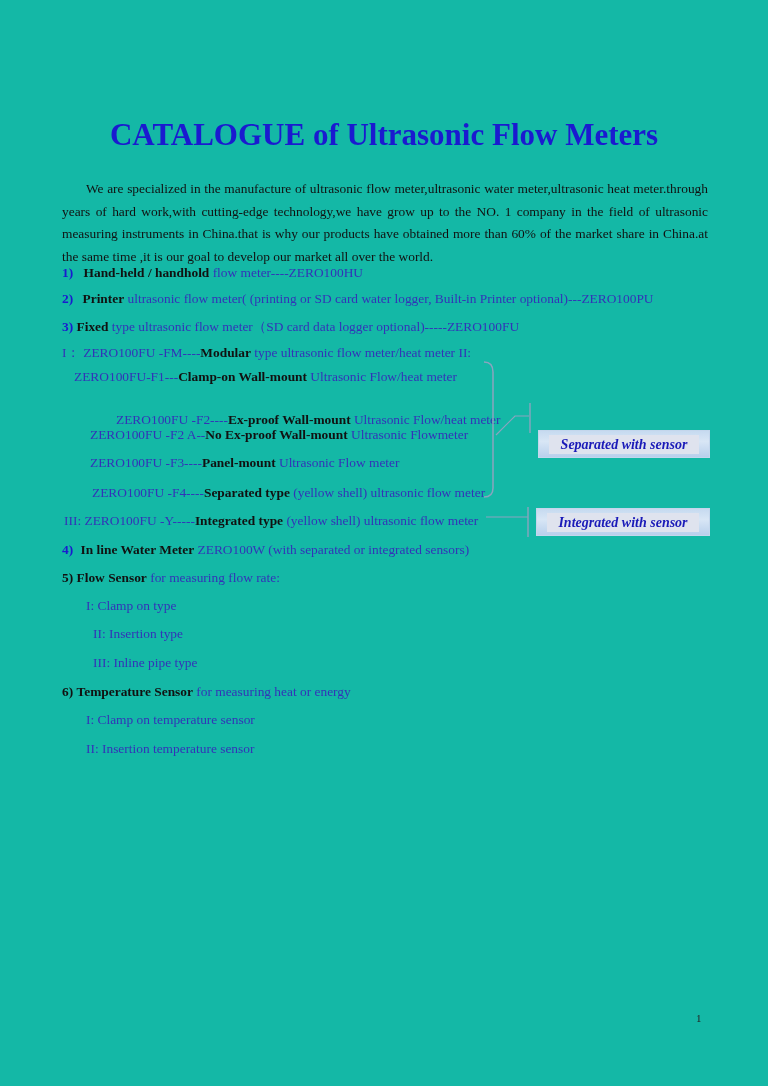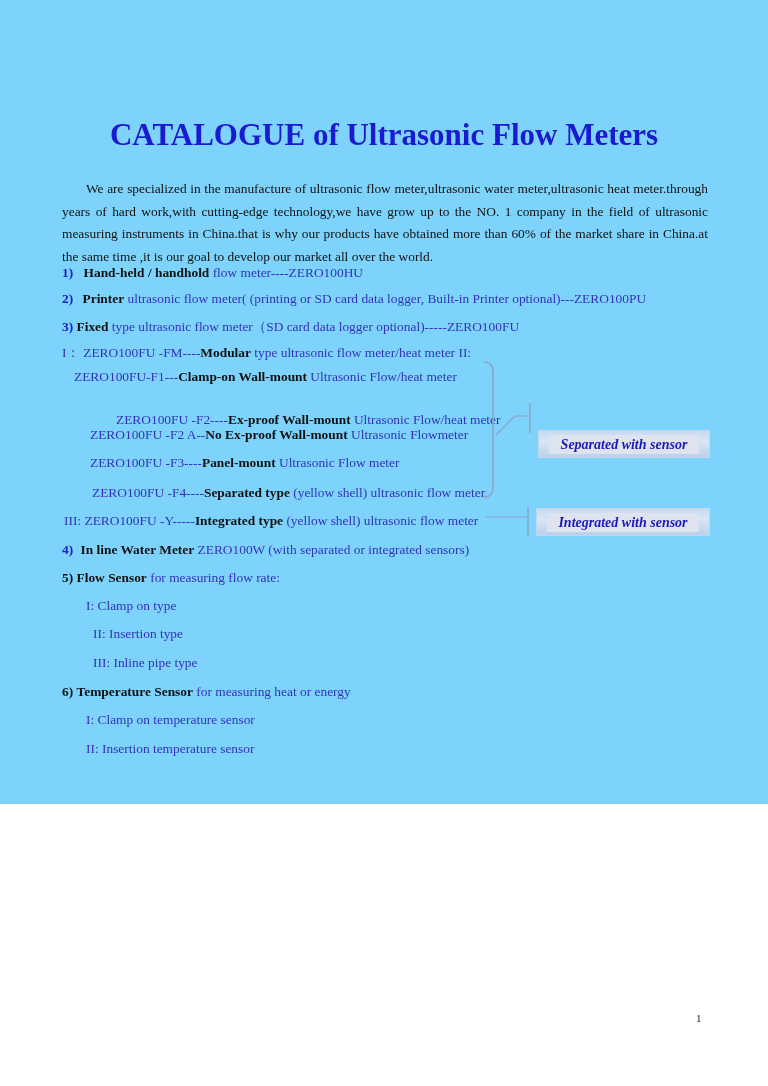--- a/index.html
+++ b/index.html
@@ -1,20 +1,20 @@
 <!DOCTYPE html>
 <html><head>
   <meta charset="utf-8">
   <style>
     * { margin: 0; padding: 0; box-sizing: border-box; }
     html, body {
       width: 768px; height: 1086px; background: #ffffff; overflow: hidden;
       font-family: "Liberation Serif", "DejaVu Serif", serif;
     }
-    .page { position: relative; width: 768px; height: 804px; background: #7dd3fc; }
+    .page { position: relative; width: 768px; height: 1086px; background: #14b8a6; }
     .abs { position: absolute; white-space: nowrap; }
     .title {
       left: 0; width: 768px; top: 117px; text-align: center;
       font-size: 31px; font-weight: bold; color: #1a1ad0; letter-spacing: 0px;
     }
     .intro {
       left: 62px; top: 178px; width: 646px;
       font-size: 13.4px; font-weight: normal; color: #111;
       line-height: 22.5px; text-align: justify; white-space: normal;
     }
@@ -47,21 +47,21 @@
     <p>We are specialized in the manufacture of ultrasonic flow meter,ultrasonic water meter,ultrasonic heat meter.through years of hard work,with cutting-edge technology,we have grow up to the NO. 1 company in the field of ultrasonic measuring instruments in China.that is why our products have obtained more than 60% of the market share in China.at the same time ,it is our goal to develop our market all over the world.</p>
   </div>
 
   <div class="abs line" style="left:62px; top:265px;">
     <span class="num">1)</span>
     <span class="b" style="margin-left:7px">Hand-held / handhold</span><span> flow meter----ZERO100HU</span>
   </div>
 
   <div class="abs line" style="left:62px; top:291px;">
     <span class="num">2)</span>
-    <span class="b" style="margin-left:6px">Printer</span><span> ultrasonic flow meter( (printing or SD card data logger, Built-in Printer optional)---ZERO100PU</span>
+    <span class="b" style="margin-left:6px">Printer</span><span> ultrasonic flow meter( (printing or SD card water logger, Built-in Printer optional)---ZERO100PU</span>
   </div>
 
   <div class="abs line" style="left:62px; top:318px;">
     <span class="num">3)</span>
     <span class="b" style="margin-left:0">Fixed</span><span> type ultrasonic flow meter（SD card data logger optional)-----ZERO100FU</span>
   </div>
 
   <div class="abs line" style="left:62px; top:344px;">
     <span>I：  ZERO100FU -FM----</span><span class="b">Modular</span><span> type ultrasonic flow meter/heat meter II:</span>
   </div>

